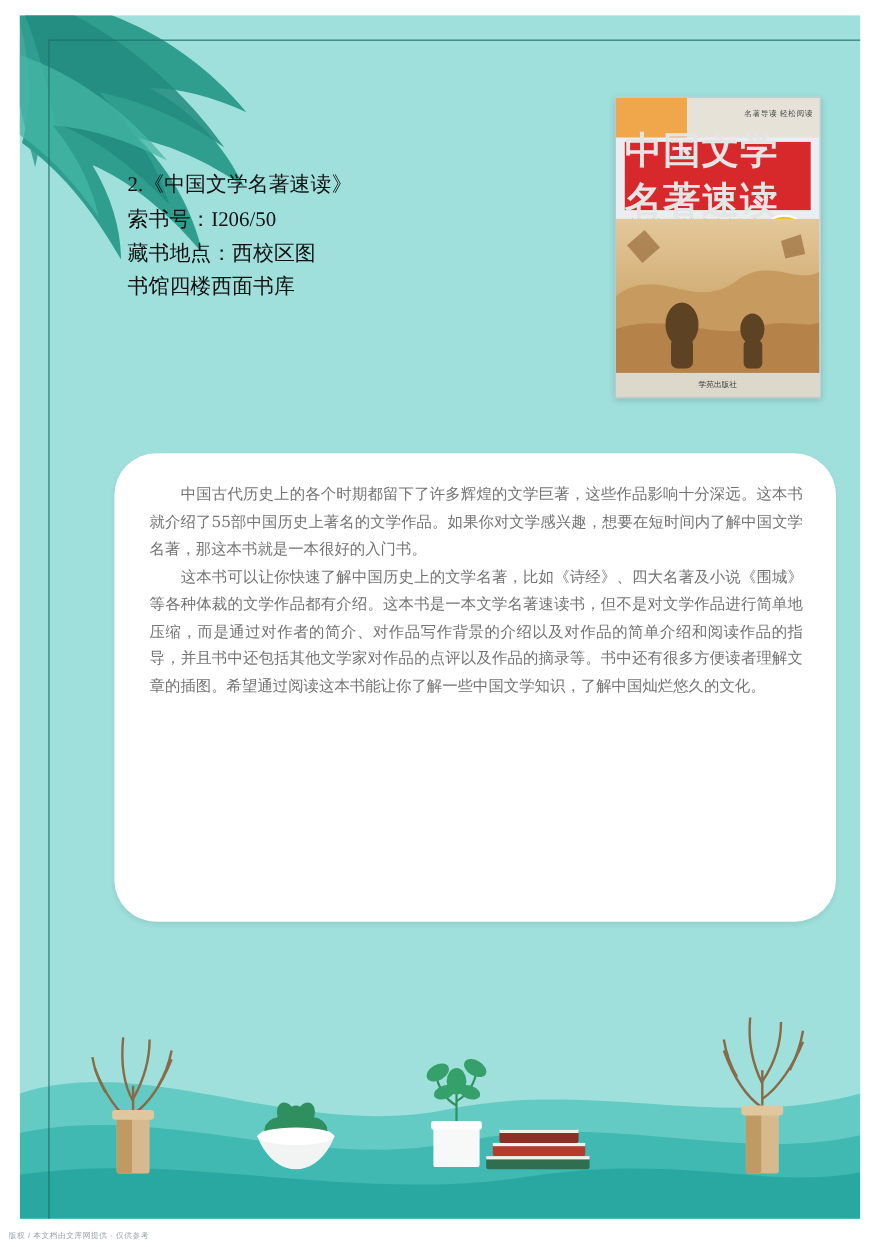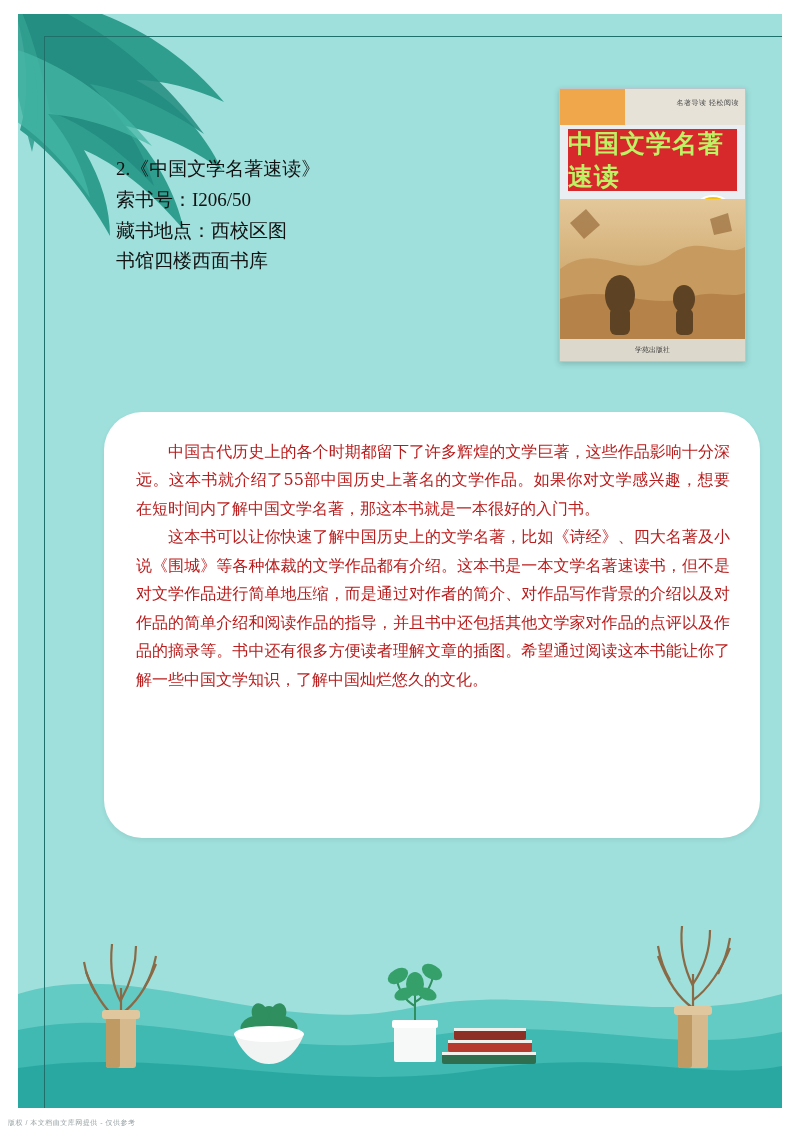--- a/index.html
+++ b/index.html
@@ -81,21 +81,21 @@
   .bc-top-txt {
     position: absolute; right: 6px; top: 9px;
     font-size: 7px; color: #444; letter-spacing: 0.5px;
   }
   .bc-red {
     position: absolute; left: 8px; top: 40px; width: 169px; height: 62px;
     background: #d7282b;
     display: flex; align-items: center; justify-content: center;
   }
   .bc-red-txt {
-    color: #bef264; font-size: 25px; font-weight: bold; letter-spacing: 1px;
+    color: #e5e5e5; font-size: 34px; font-weight: bold; letter-spacing: 1px;
     font-family: "DejaVu Sans", sans-serif;
   }
   .bc-sub {
     position: absolute; left: 12px; top: 110px; width: 120px;
     font-size: 6px; color: #2b4f6b; line-height: 1.5;
   }
   .bc-badge {
     position: absolute; right: 10px; top: 106px; width: 40px; height: 40px;
     border-radius: 50%; background: #f4c20d; border: 2px solid #fff;
   }
@@ -134,23 +134,23 @@
     background: #ffffff;
     border-radius: 38px;
     box-shadow: 0 2px 5px rgba(0,0,0,0.07);
   }
   .body-text {
     position: absolute;
     left: 32px;
     top: 26px;
     width: 594px;
     font-family: "DejaVu Serif", serif;
-    font-size: 16px;
+    font-size: 14px;
     line-height: 1.78;
-    color: #b91c1c;
+    color: #737373;
     text-align: justify;
     white-space: pre-wrap;
   }
 
   .branch-pot {
     position: absolute;
     bottom: 36px;
   }
 
   .bowl {

